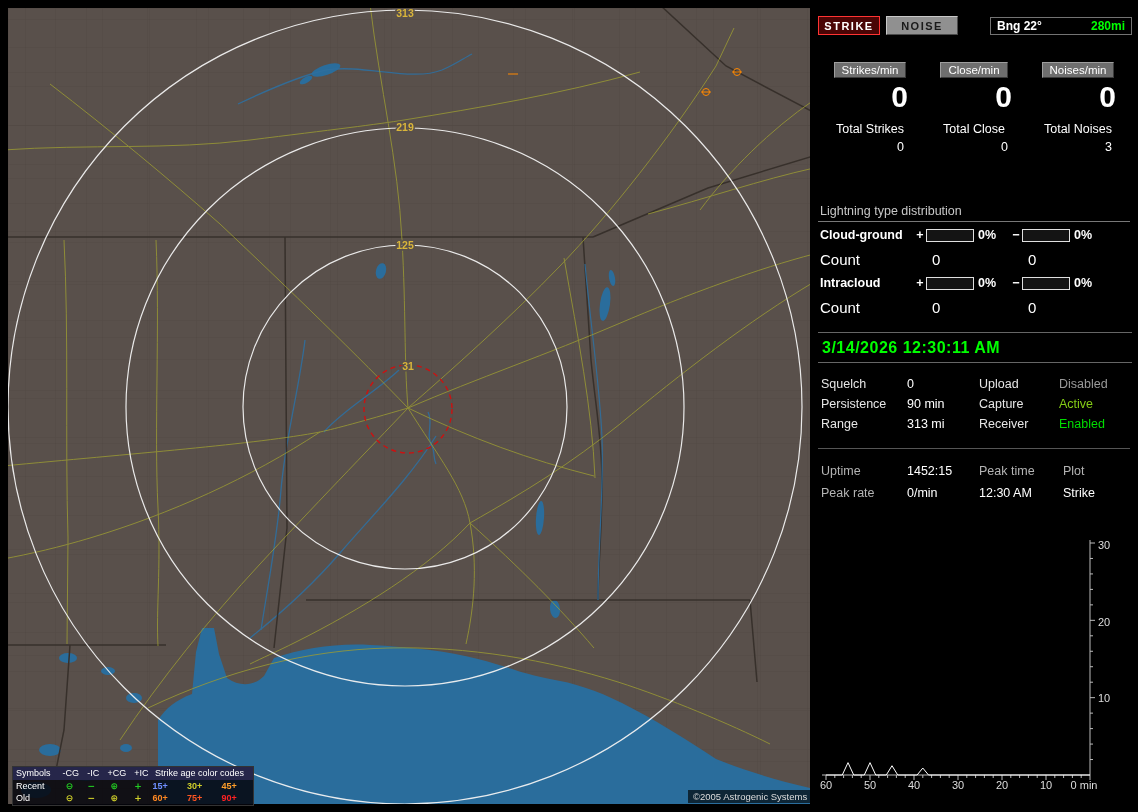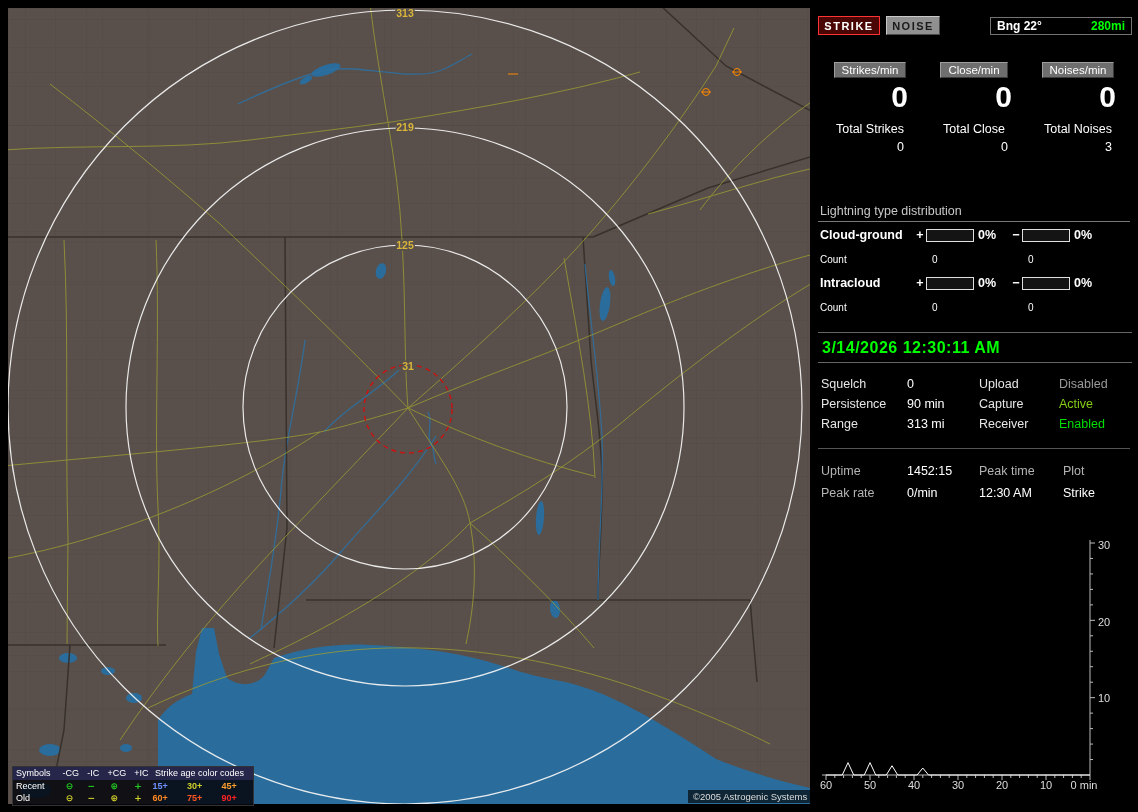--- a/index.html
+++ b/index.html
@@ -17,32 +17,32 @@
   .c2{width:22px;text-align:center;}
   .c3{width:26px;text-align:center;}
   .c4{width:24px;text-align:center;}
   .cage{width:100px;padding-left:2px;}
   .ca{width:33px;text-align:left;padding-left:3px;font-weight:bold;}
   .sym{font-family:"DejaVu Sans",sans-serif;font-weight:bold;}
   .copyright{position:absolute;left:688px;top:790px;font-size:9.5px;color:#ddd;background:rgba(0,0,0,0.65);padding:1px 5px;}
   
   .panel{position:absolute;left:818px;top:8px;width:312px;height:796px;color:#fff;font-size:12.5px;}
   .btn-strike{position:absolute;left:0;top:8px;width:62px;height:19px;background:#4a0505;border:1px solid #ff3333;color:#fff;font-weight:bold;font-size:11px;letter-spacing:1.5px;font-family:inherit;padding:0;}
-  .btn-noise{position:absolute;left:68px;top:8px;width:54px;height:19px;background:#909090;border:1px solid #c8c8c8;border-right-color:#4a4a4a;border-bottom-color:#4a4a4a;color:#1a1a1a;font-weight:bold;font-size:11px;letter-spacing:1.5px;font-family:inherit;padding:0;}
+  .btn-noise{position:absolute;left:68px;top:8px;width:72px;height:19px;background:#909090;border:1px solid #c8c8c8;border-right-color:#4a4a4a;border-bottom-color:#4a4a4a;color:#1a1a1a;font-weight:bold;font-size:11px;letter-spacing:1.5px;font-family:inherit;padding:0;}
   .bng{position:absolute;left:172px;top:9px;width:128px;height:16px;border:1px solid #737373;background:#000;display:flex;justify-content:space-between;align-items:center;padding:0 6px;font-size:12px;font-weight:bold;}
   .rates{position:absolute;top:54px;left:0;width:312px;display:flex;}
   .rate-col{width:104px;display:flex;flex-direction:column;align-items:center;}
   .rate-pill{background:#6e6e6e;border:1px solid #9e9e9e;border-right-color:#3a3a3a;border-bottom-color:#3a3a3a;color:#fff;font-size:11.5px;padding:1px 7px;}
   .rate-big{font-size:30px;font-weight:bold;margin-top:2px;align-self:flex-end;margin-right:14px;}
   .total-label{margin-top:8px;font-size:12.5px;}
   .total-value{margin-top:4px;font-size:12.5px;align-self:flex-end;margin-right:18px;}
   .dist{position:absolute;top:196px;left:0;width:312px;}
   .dist-title{color:#c8c8c8;font-size:12.5px;border-bottom:1px solid #787878;padding:0 0 3px 2px;}
   .dist-row{display:grid;grid-template-columns:96px 12px 50px 34px 12px 50px 42px;align-items:center;height:26px;font-size:12.5px;}
-  .count-row{display:grid;grid-template-columns:96px 12px 50px 34px 12px 50px 42px;align-items:center;height:22px;font-size:10px;}
+  .count-row{display:grid;grid-template-columns:96px 12px 50px 34px 12px 50px 42px;align-items:center;height:22px;font-size:15px;}
   .dist-name{font-weight:bold;padding-left:2px;}
   .count-lbl{padding-left:2px;}
   .bar{width:46px;height:11px;border:1px solid #e0e0e0;background:#141414;}
   .pct{font-weight:bold;padding-left:2px;}
   .sign{font-weight:bold;text-align:center;}
   .cnt{padding-left:6px;}
   .datetime{position:absolute;top:324px;left:0;width:310px;height:29px;border-top:1px solid #666;border-bottom:1px solid #666;color:#00ff00;font-size:16px;font-weight:bold;line-height:29px;padding-left:4px;letter-spacing:0.5px;}
   .settings{position:absolute;top:366px;left:3px;width:309px;display:grid;grid-template-columns:86px 72px 80px 68px;font-size:12.5px;line-height:20px;}
   .stats{position:absolute;top:452px;left:3px;width:309px;display:grid;grid-template-columns:86px 72px 84px 64px;font-size:12.5px;line-height:22px;}
   .lbl{color:#e6e6e6;}

